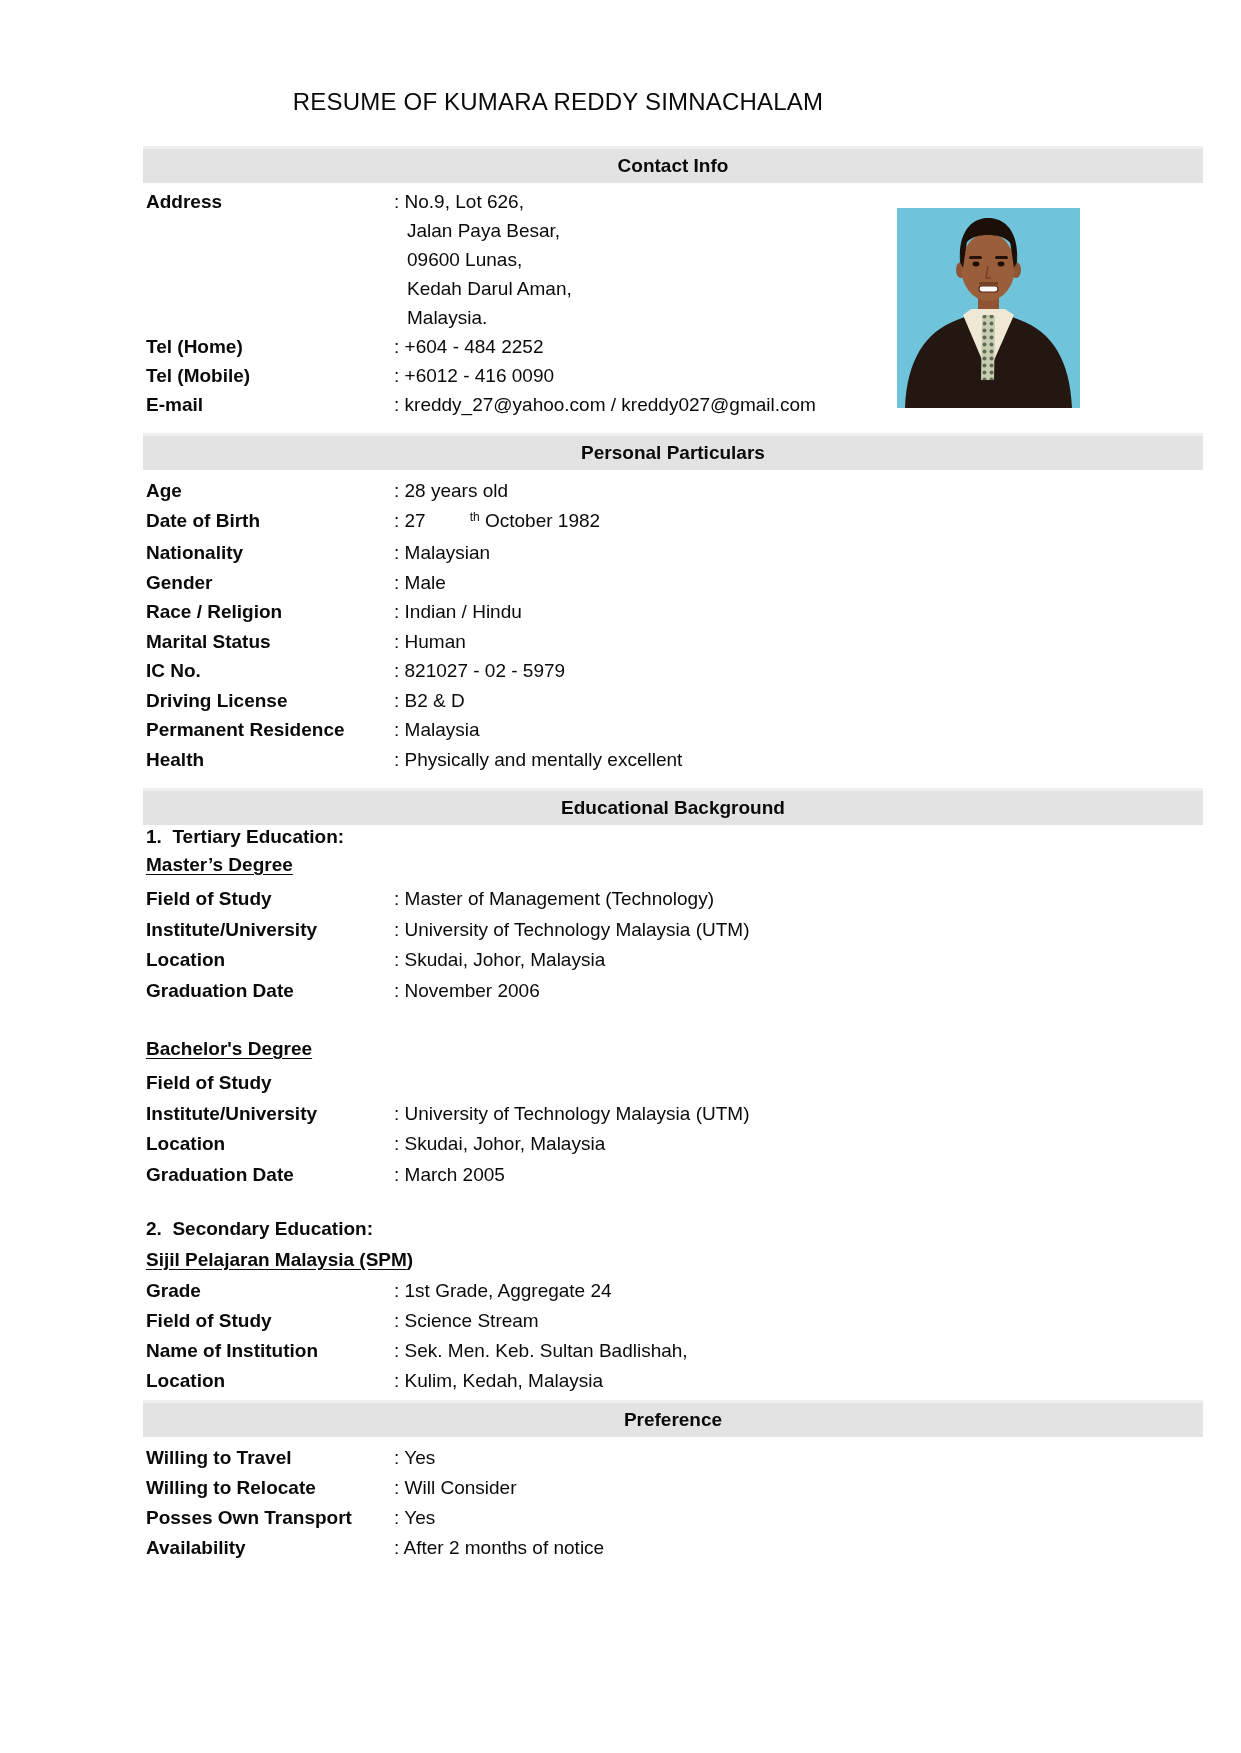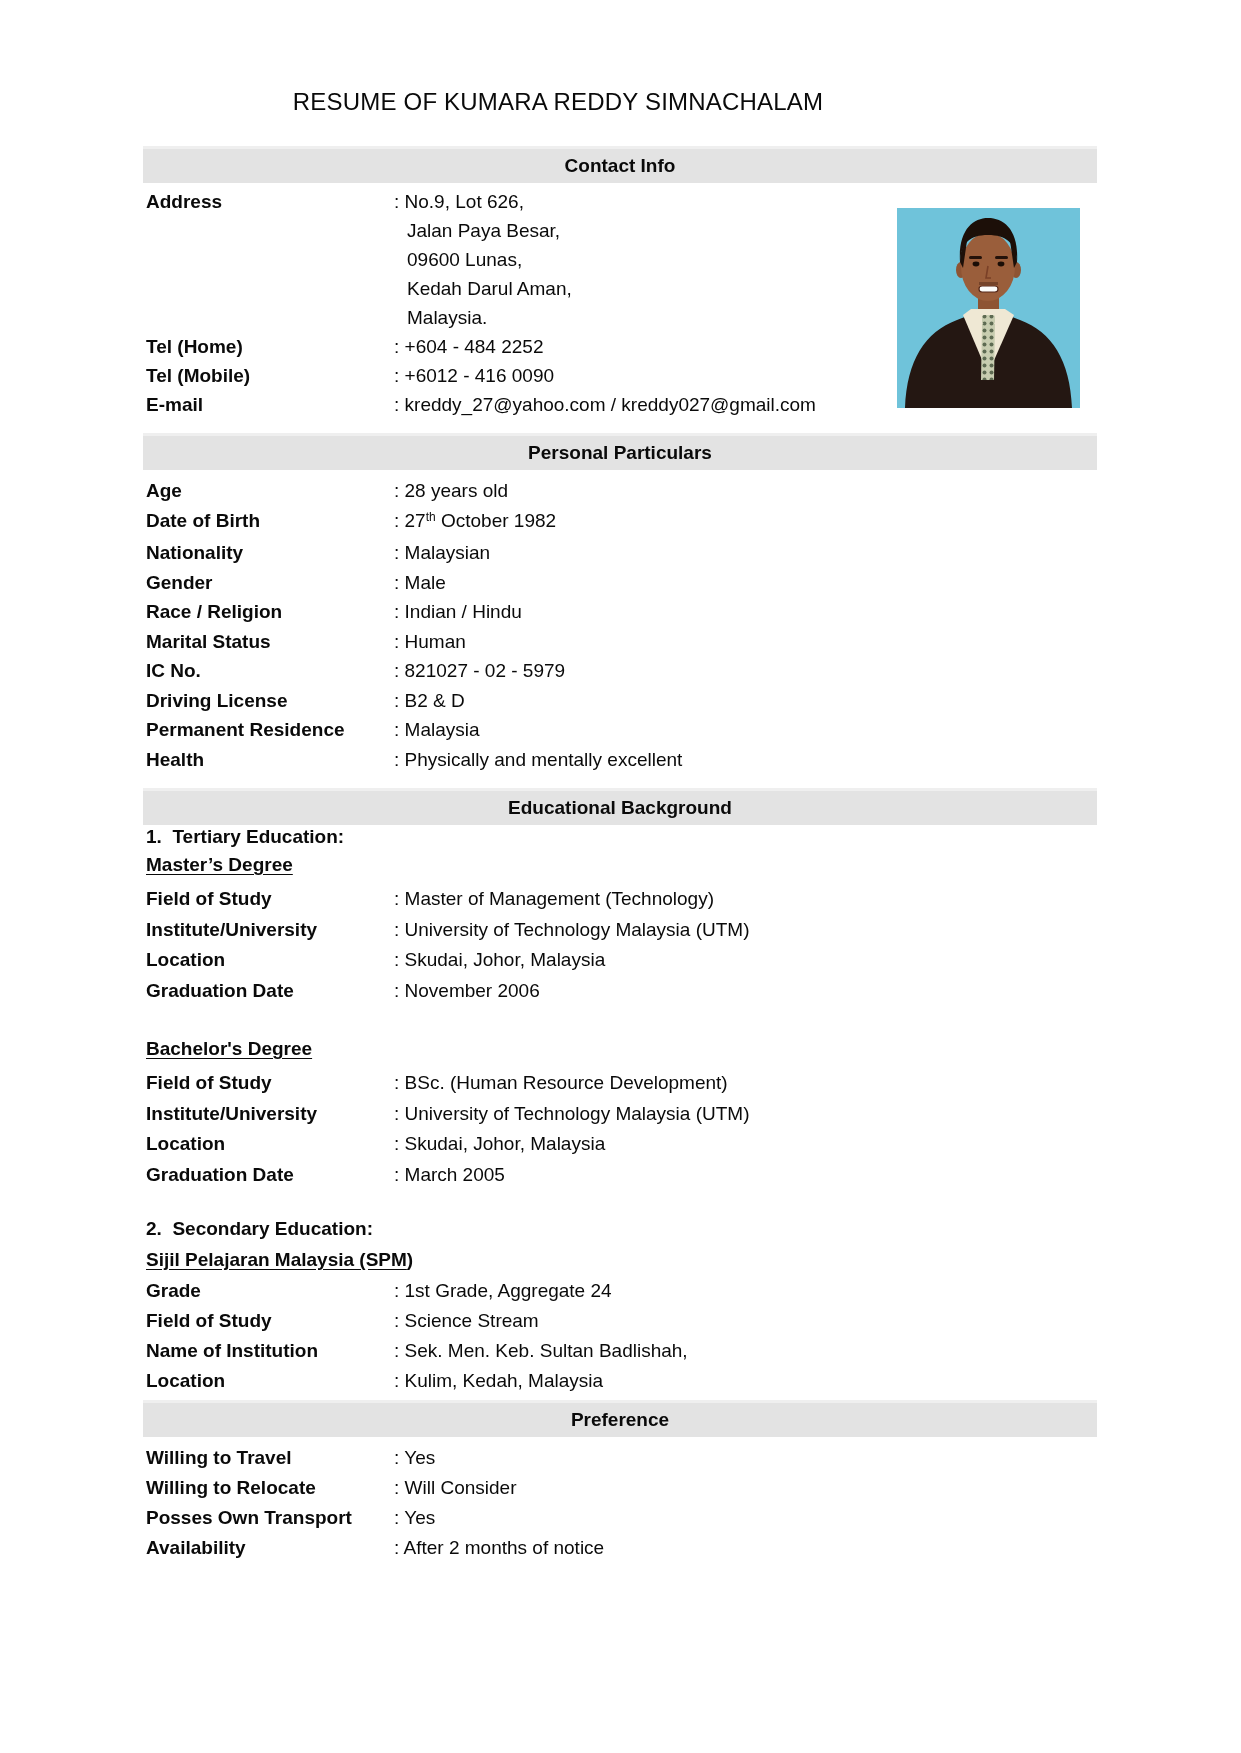--- a/index.html
+++ b/index.html
@@ -6,30 +6,30 @@
   body{
     width:1241px;height:1753px;position:relative;
     font-family:"Liberation Sans", sans-serif;color:#0a0a0a;
     overflow:hidden;
   }
   .title{
     position:absolute;left:133px;top:88px;width:850px;
     text-align:center;font-size:24px;font-weight:normal;letter-spacing:.2px;
   }
   .bar{
-    position:absolute;left:143px;width:954px;height:34px;
+    position:absolute;left:143px;width:1060px;height:34px;
     background:#e3e3e3;border-top:3px solid #efefef;box-sizing:content-box;
     text-align:center;font-weight:bold;font-size:19px;line-height:33px;
   }
   .rows{position:absolute;left:146px;font-size:19px;}
   .row{display:flex;gap:18px;}
   .lab{width:230px;flex:0 0 230px;font-weight:bold;}
   .val{white-space:pre;}
   .val.cont{padding-left:13px;}
-  .sup{font-size:12px;position:relative;top:-6px;}
+  .sup{font-size:12px;position:relative;top:-6px;margin-left:44px;}
   .edu-h{position:absolute;left:146px;font-size:19px;font-weight:bold;white-space:pre;}
   .underlined{text-decoration:underline;text-underline-offset:3px;}
   .photo{position:absolute;left:897px;top:208px;width:183px;height:200px;}
   .photo svg{display:block;width:100%;height:100%;}
 </style>
 </head>
 <body>
 
 <div class="title">RESUME OF KUMARA REDDY SIMNACHALAM</div>
 
@@ -173,21 +173,20 @@
     <span class="lab">Graduation Date</span>
     <span class="val">: November 2006</span>
   </div>
 </div>
 
 <div class="edu-h underlined" style="top:1038px">Bachelor's Degree</div>
 
 <div class="rows" style="top:1068px;line-height:30.5px">
   <div class="row">
     <span class="lab">Field of Study</span>
-    <span class="val">: BSc. (Human Resource Development)</span>
   </div>
   <div class="row">
     <span class="lab">Institute/University</span>
     <span class="val">: University of Technology Malaysia (UTM)</span>
   </div>
   <div class="row">
     <span class="lab">Location</span>
     <span class="val">: Skudai, Johor, Malaysia</span>
   </div>
   <div class="row">

